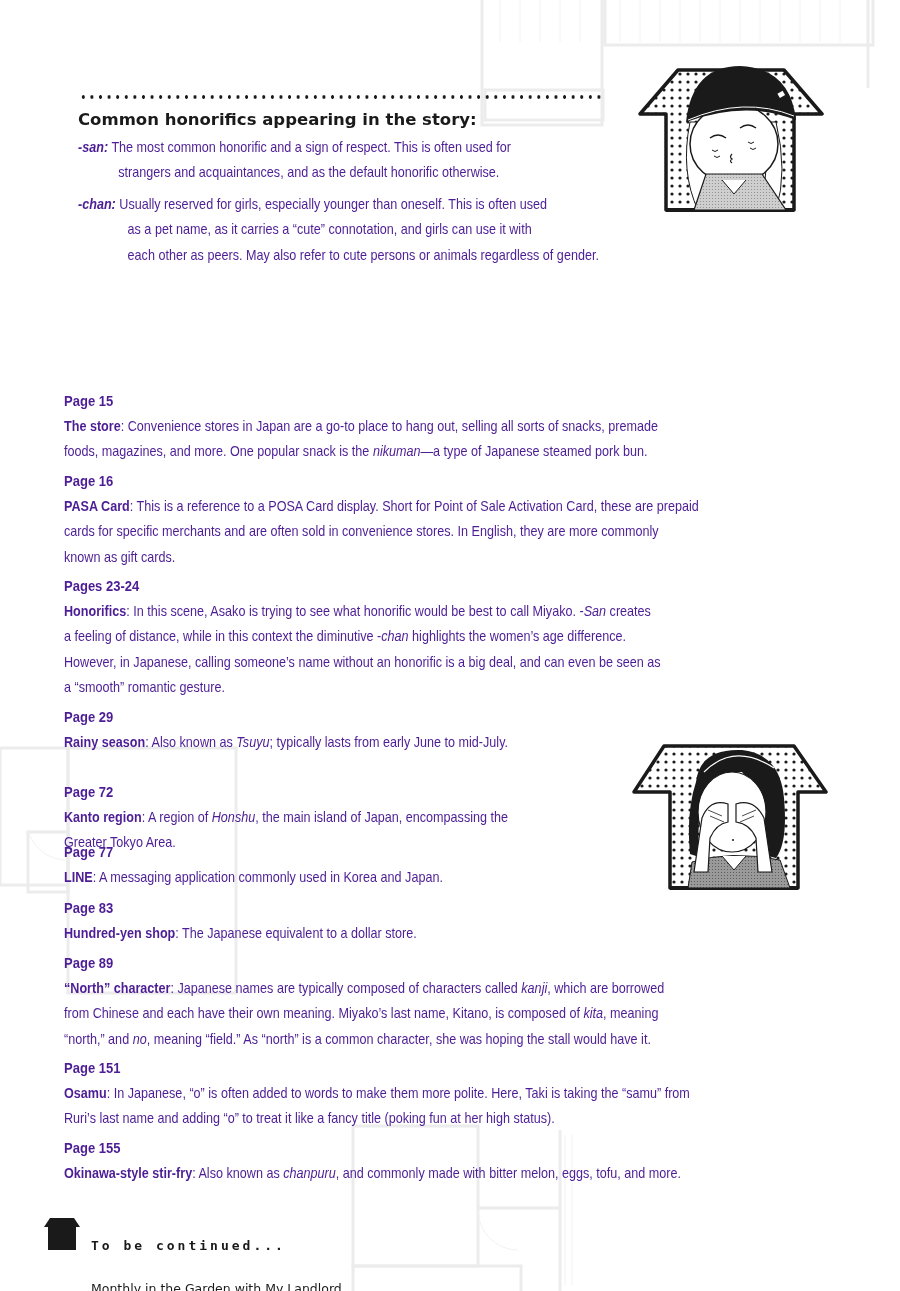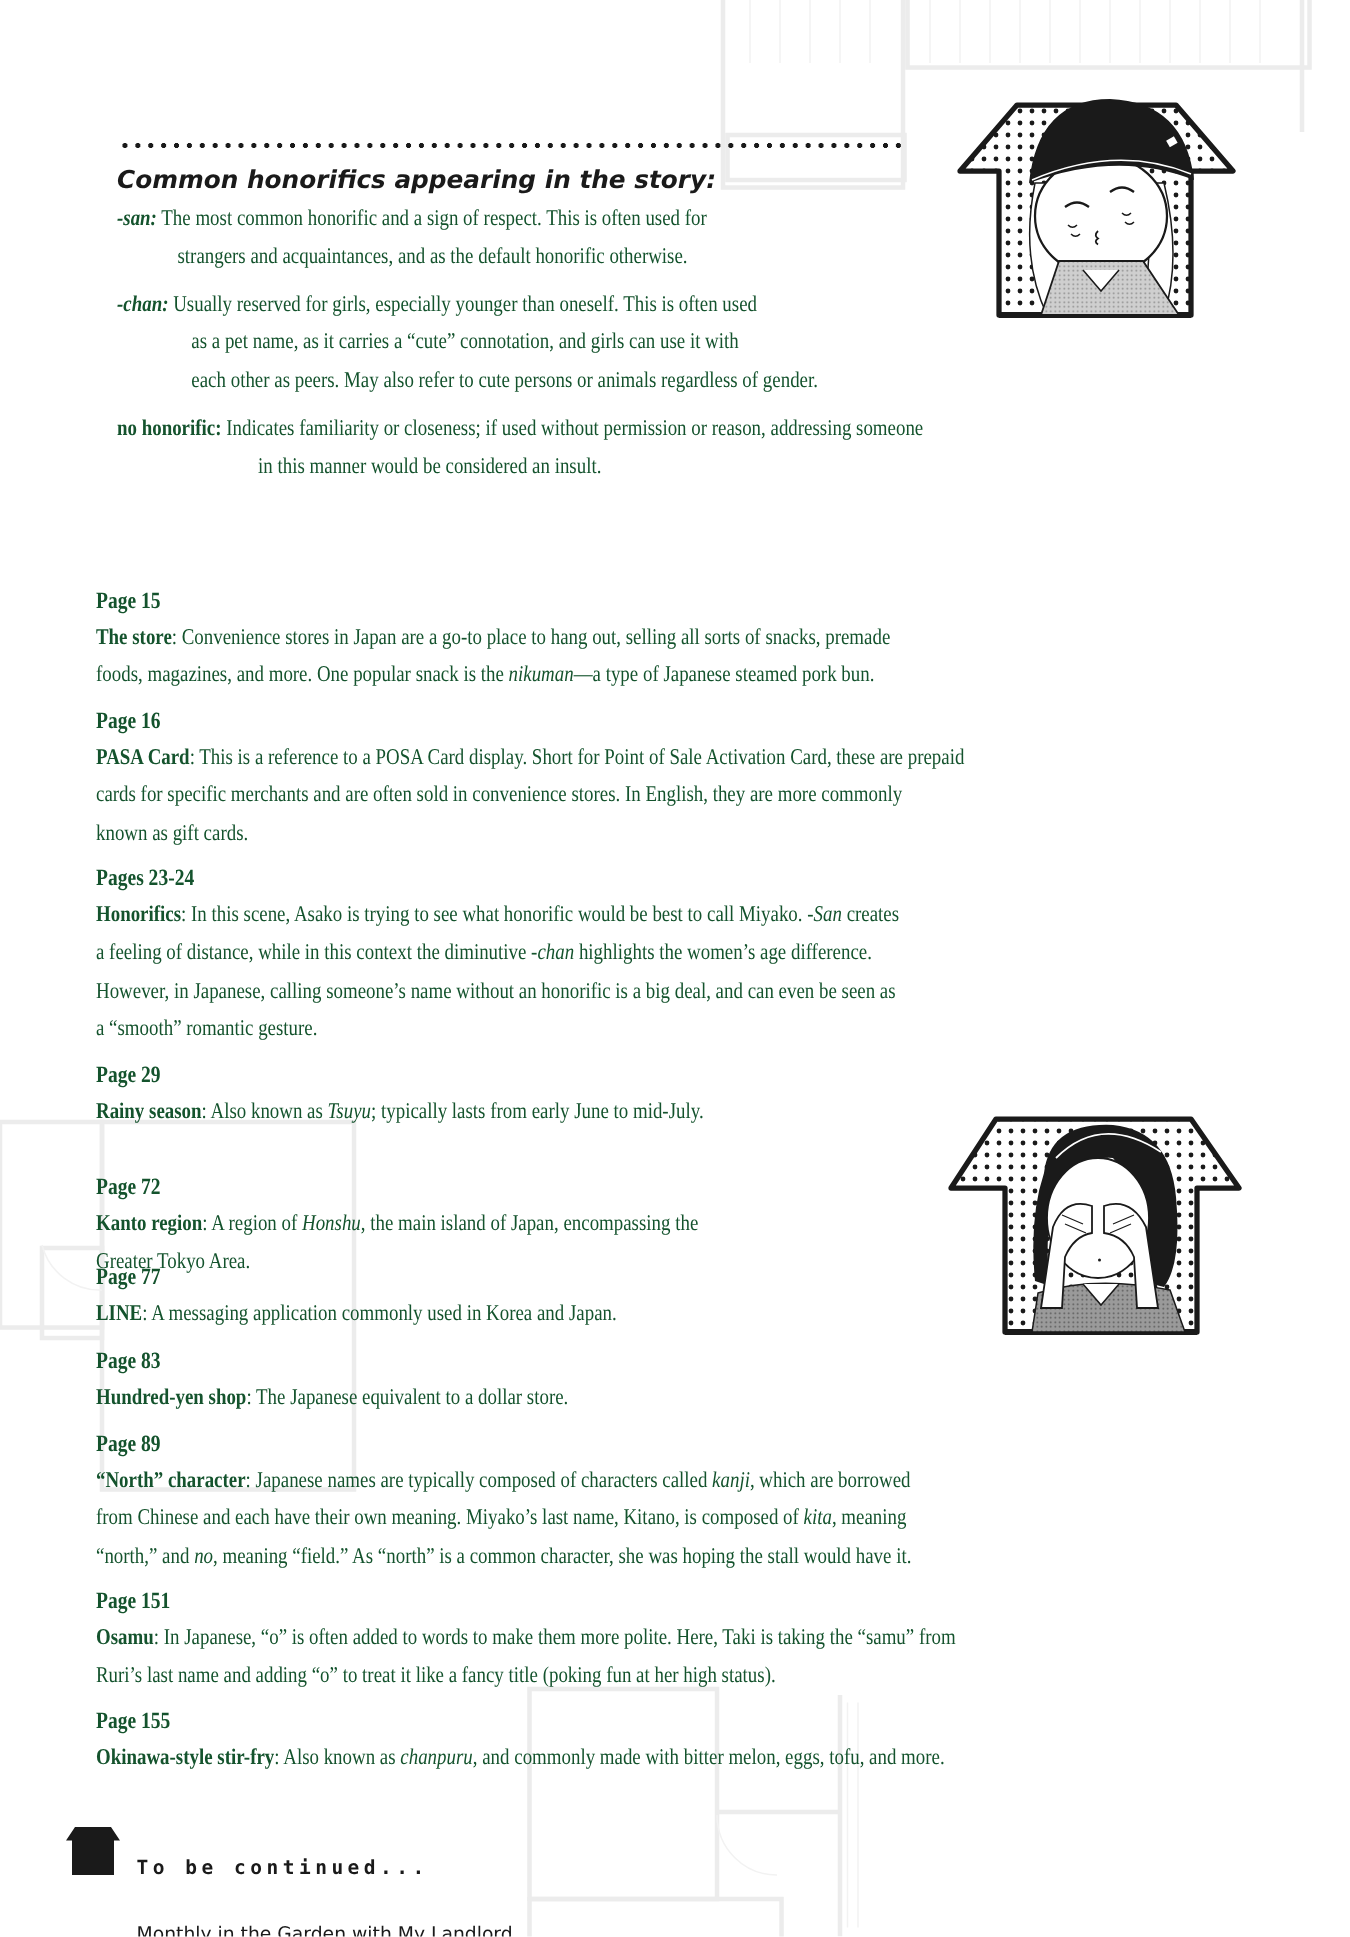--- a/index.html
+++ b/index.html
@@ -19,25 +19,25 @@
       color: #1a1a1a; margin: 0;
     }
     .dotted-rule {
       position: absolute; left: 79px; top: 94px; width: 524px; height: 6px;
       background-image: radial-gradient(circle, #1a1a1a 1.6px, transparent 1.9px);
       background-size: 8.6px 6px; background-repeat: repeat-x;
     }
     .subtitle {
       position: absolute; left: 78px; top: 108px;
       font-family: "DejaVu Sans", sans-serif; font-size: 16.5px; line-height: 24px;
-      color: #1a1a1a; margin: 0; font-style: italic;
+      color: #1a1a1a; margin: 0;
     }
     .txt {
-      font-family: Liberation Serif, serif; font-size: 15px; line-height: 25.4px;
-      color: #14532d; transform-origin: left top; white-space: nowrap;
+      font-family: Liberation Sans, sans-serif; font-size: 15px; line-height: 25.4px;
+      color: #4c1d95; transform-origin: left top; white-space: nowrap;
     }
     .narrow { display: inline-block; transform: scaleX(0.84); transform-origin: left center; }
 
     .hon { position: absolute; left: 78px; }
     .hon .term { font-weight: bold; font-style: italic; }
     .hon .term.plain { font-style: normal; }
     .hon .line { display: block; white-space: nowrap; }
 
     .note { position: absolute; left: 64px; }
     .note .page { display: block; font-weight: bold; font-size: 15.5px; line-height: 25px; }
@@ -95,26 +95,20 @@
   </div>
 
   <div class="hon txt" style="top:191px;">
     <span class="narrow">
       <span class="line"><span class="term">-chan:</span> <span>Usually reserved for girls, especially younger than oneself. This is often used</span></span>
       <span class="line" style="padding-left:59px;">as a pet name, as it carries a “cute” connotation, and girls can use it with</span>
       <span class="line" style="padding-left:59px;">each other as peers. May also refer to cute persons or animals regardless of gender.</span>
     </span>
   </div>
 
-  <div class="hon txt" style="top:274px;">
-    <span class="narrow">
-      <span class="line"><span class="term plain">no honorific:</span> <span>Indicates familiarity or closeness; if used without permission or reason, addressing someone</span></span>
-      <span class="line" style="padding-left:112px;">in this manner would be considered an insult.</span>
-    </span>
-  </div>
 
 
   <div id="notes-container">
       <div class="note txt" style="top: 388px;"><span class="narrow"><span class="page">Page 15</span><span class="line"><span class="term">The store</span><span>: Convenience stores in Japan are a go-to place to hang out, selling all sorts of snacks, premade</span></span><span class="line"><span>foods, magazines, and more. One popular snack is the </span><em>nikuman</em><span>—a type of Japanese steamed pork bun.</span></span></span></div>
       <div class="note txt" style="top: 468px;"><span class="narrow"><span class="page">Page 16</span><span class="line"><span class="term">PASA Card</span><span>: This is a reference to a POSA Card display. Short for Point of Sale Activation Card, these are prepaid</span></span><span class="line"><span>cards for specific merchants and are often sold in convenience stores. In English, they are more commonly</span></span><span class="line"><span>known as gift cards.</span></span></span></div>
       <div class="note txt" style="top: 573px;"><span class="narrow"><span class="page">Pages 23-24</span><span class="line"><span class="term">Honorifics</span><span>: In this scene, Asako is trying to see what honorific would be best to call Miyako. -</span><em>San</em><span> creates</span></span><span class="line"><span>a feeling of distance, while in this context the diminutive -</span><em>chan</em><span> highlights the women’s age difference.</span></span><span class="line"><span>However, in Japanese, calling someone’s name without an honorific is a big deal, and can even be seen as</span></span><span class="line"><span>a “smooth” romantic gesture.</span></span></span></div>
       <div class="note txt" style="top: 704px;"><span class="narrow"><span class="page">Page 29</span><span class="line"><span class="term">Rainy season</span><span>: Also known as </span><em>Tsuyu</em><span>; typically lasts from early June to mid-July.</span></span></span></div>
       <div class="note txt" style="top: 759px; margin-top: 20px;"><span class="narrow"><span class="page">Page 72</span><span class="line"><span class="term">Kanto region</span><span>: A region of </span><em>Honshu</em><span>, the main island of Japan, encompassing the</span></span><span class="line"><span>Greater Tokyo Area.</span></span></span></div>
       <div class="note txt" style="top: 839px;"><span class="narrow"><span class="page">Page 77</span><span class="line"><span class="term">LINE</span><span>: A messaging application commonly used in Korea and Japan.</span></span></span></div>
       <div class="note txt" style="top: 895px;"><span class="narrow"><span class="page">Page 83</span><span class="line"><span class="term">Hundred-yen shop</span><span>: The Japanese equivalent to a dollar store.</span></span></span></div>

